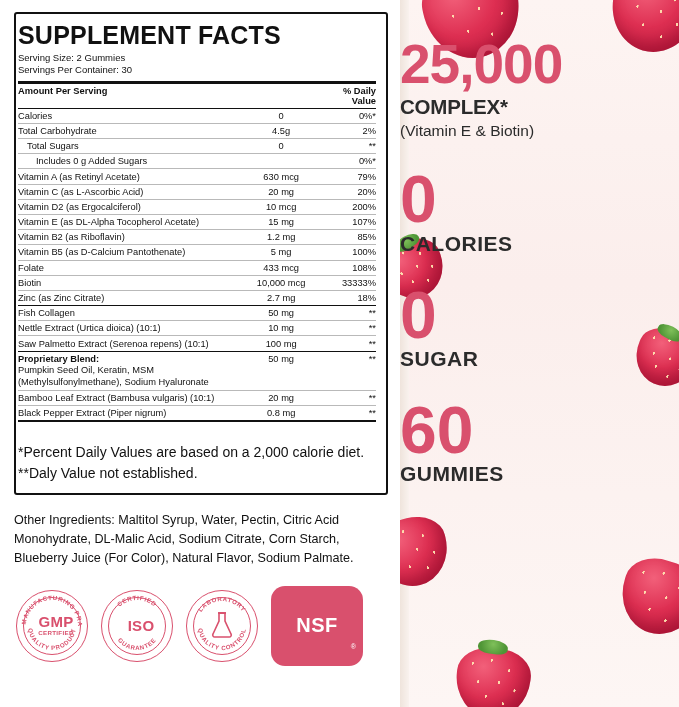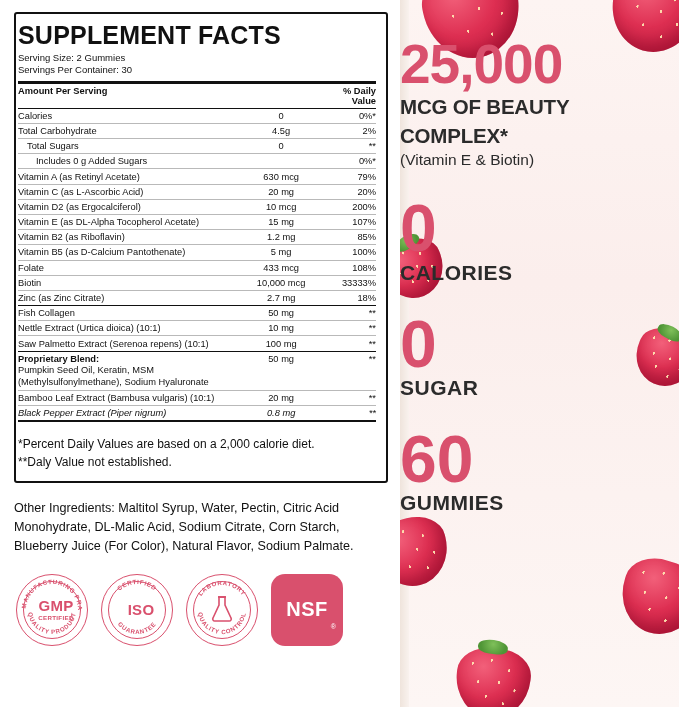--- a/index.html
+++ b/index.html
@@ -74,31 +74,31 @@
     border-bottom: 1.4px solid #111;
     padding-bottom: 2px;
   }
   td.c-name { text-align: left; width: 62%; }
   td.c-amt  { text-align: center; width: 23%; }
   td.c-dv   { text-align: right; width: 15%; }
   td.c-dv-head { text-align: right; }
   .indent1 { padding-left: 9px !important; }
   .indent2 { padding-left: 18px !important; }
 
-  tr.thickline td { border-bottom: 2.2px solid #111 !important; font-style: italic; }
+  tr.thickline td { border-bottom: 2.2px solid #111 !important; }
   tr.medline td { border-bottom: 1.4px solid #111 !important; margin-left: 12px; }
 
   .blend-name { font-weight: bold; }
   .blend-body { line-height: 1.3; }
 
   .footnotes {
-    font-size: 12px;
+    font-size: 14px;
     color: #111;
     line-height: 1.45;
-    margin-top: 14px;
+    margin-top: 20px;
   }
 
   .other-ingredients {
     font-size: 12.6px;
     color: #111;
     line-height: 1.5;
     margin-top: 16px;
     width: 370px;
   }
 
@@ -155,22 +155,23 @@
     fill: #d9506d;
     font-family: "Liberation Sans", sans-serif;
     font-size: 6.1px;
     letter-spacing: 0.7px;
     font-weight: bold;
   }
 
   
   .badge-nsf {
     width: 72px;
-    height: 72px;
+    height: 80px;
     position: relative;
+    padding-left: 20px;
   }
   .nsf-shape {
     position: absolute;
     inset: 0;
     background: #d9506d;
     border-radius: 14px;
   }
   .nsf-text {
     position: absolute;
     inset: 0;
@@ -509,21 +510,20 @@
     <div class="berry" style="width:78px;height:74px;top:560px;right:-20px;transform:rotate(18deg);">
         <div class="seeds"></div>
       </div>
     <div class="berry" style="width:74px;height:70px;top:648px;left:56px;transform:rotate(6deg);">
         <div class="seeds"></div>
       </div>
     <div class="leaf" style="width:30px;height:14px;top:640px;left:78px;transform:rotate(8deg);"></div>
 
     <div class="right-content">
       <div class="big-number">25,000</div>
-      <div class="headline">MCG OF BEAUTY</div>
       <div class="headline">COMPLEX*</div>
       <div class="subhead">(Vitamin E &amp; Biotin)</div>
 
       <div class="stat">
         <div class="stat-num">0</div>
         <div class="stat-label">CALORIES</div>
       </div>
 
       <div class="stat">
         <div class="stat-num">0</div>

